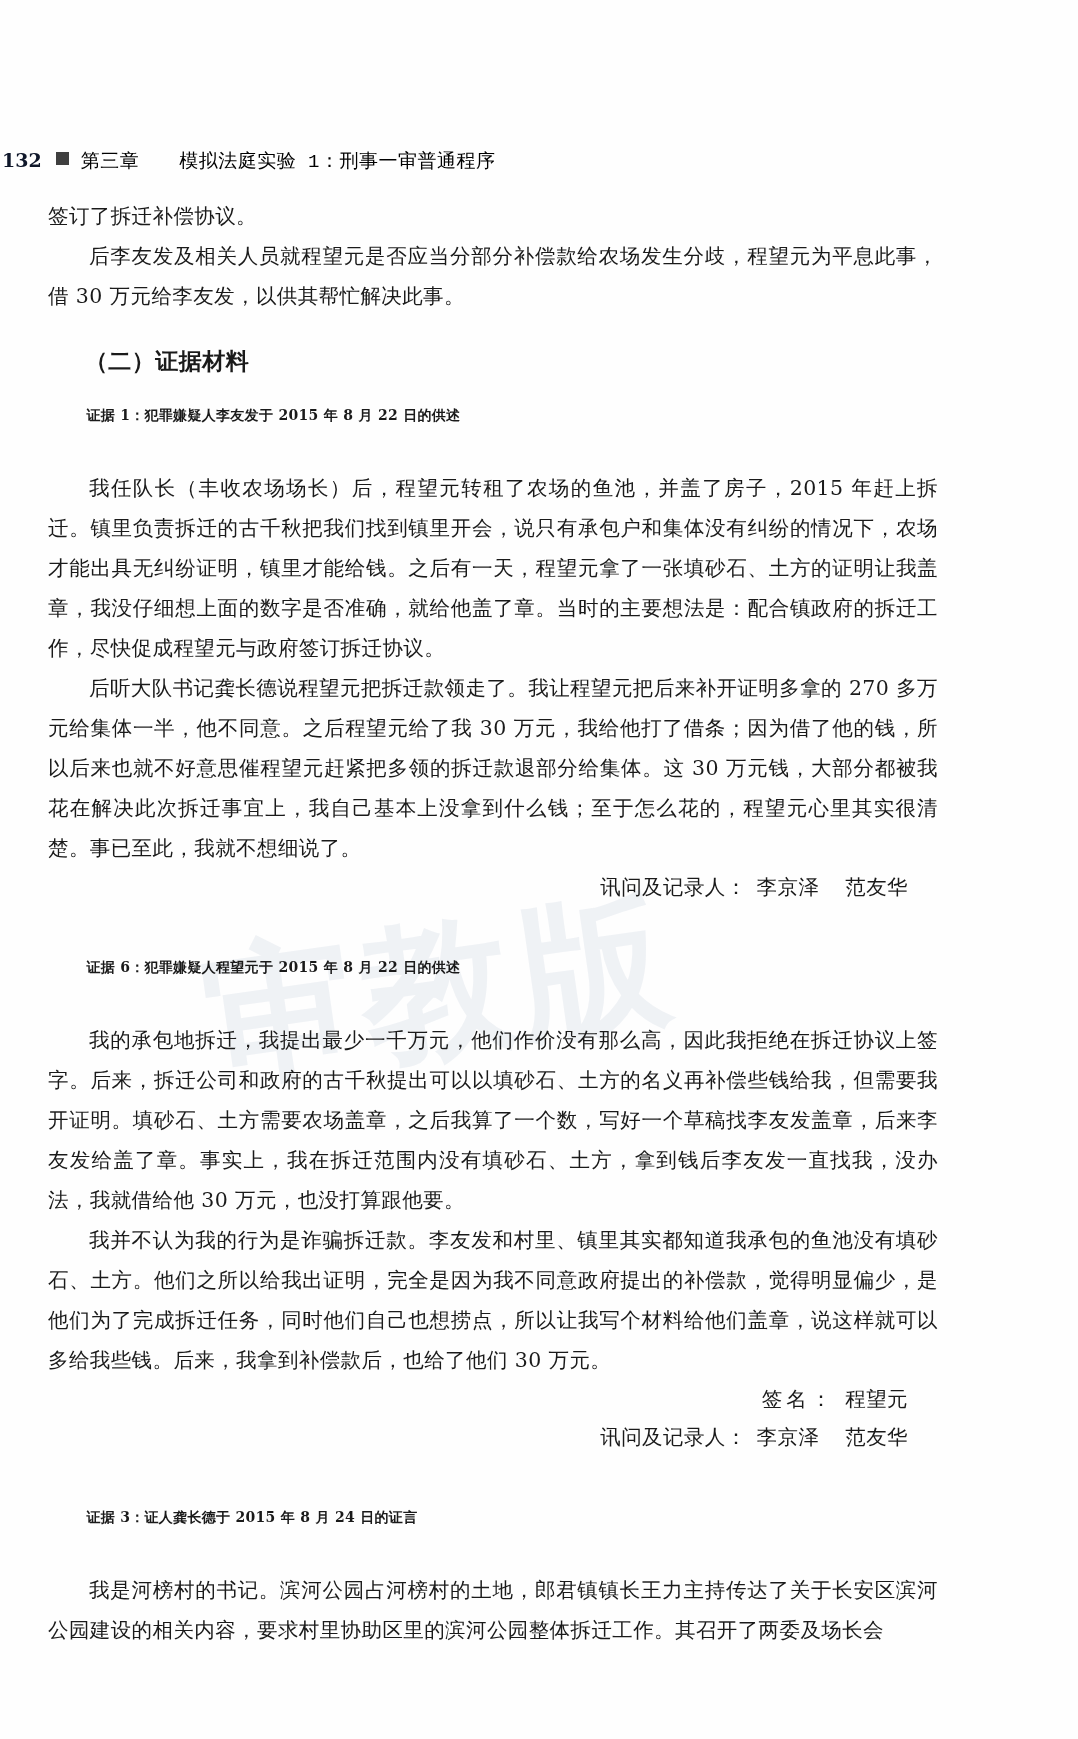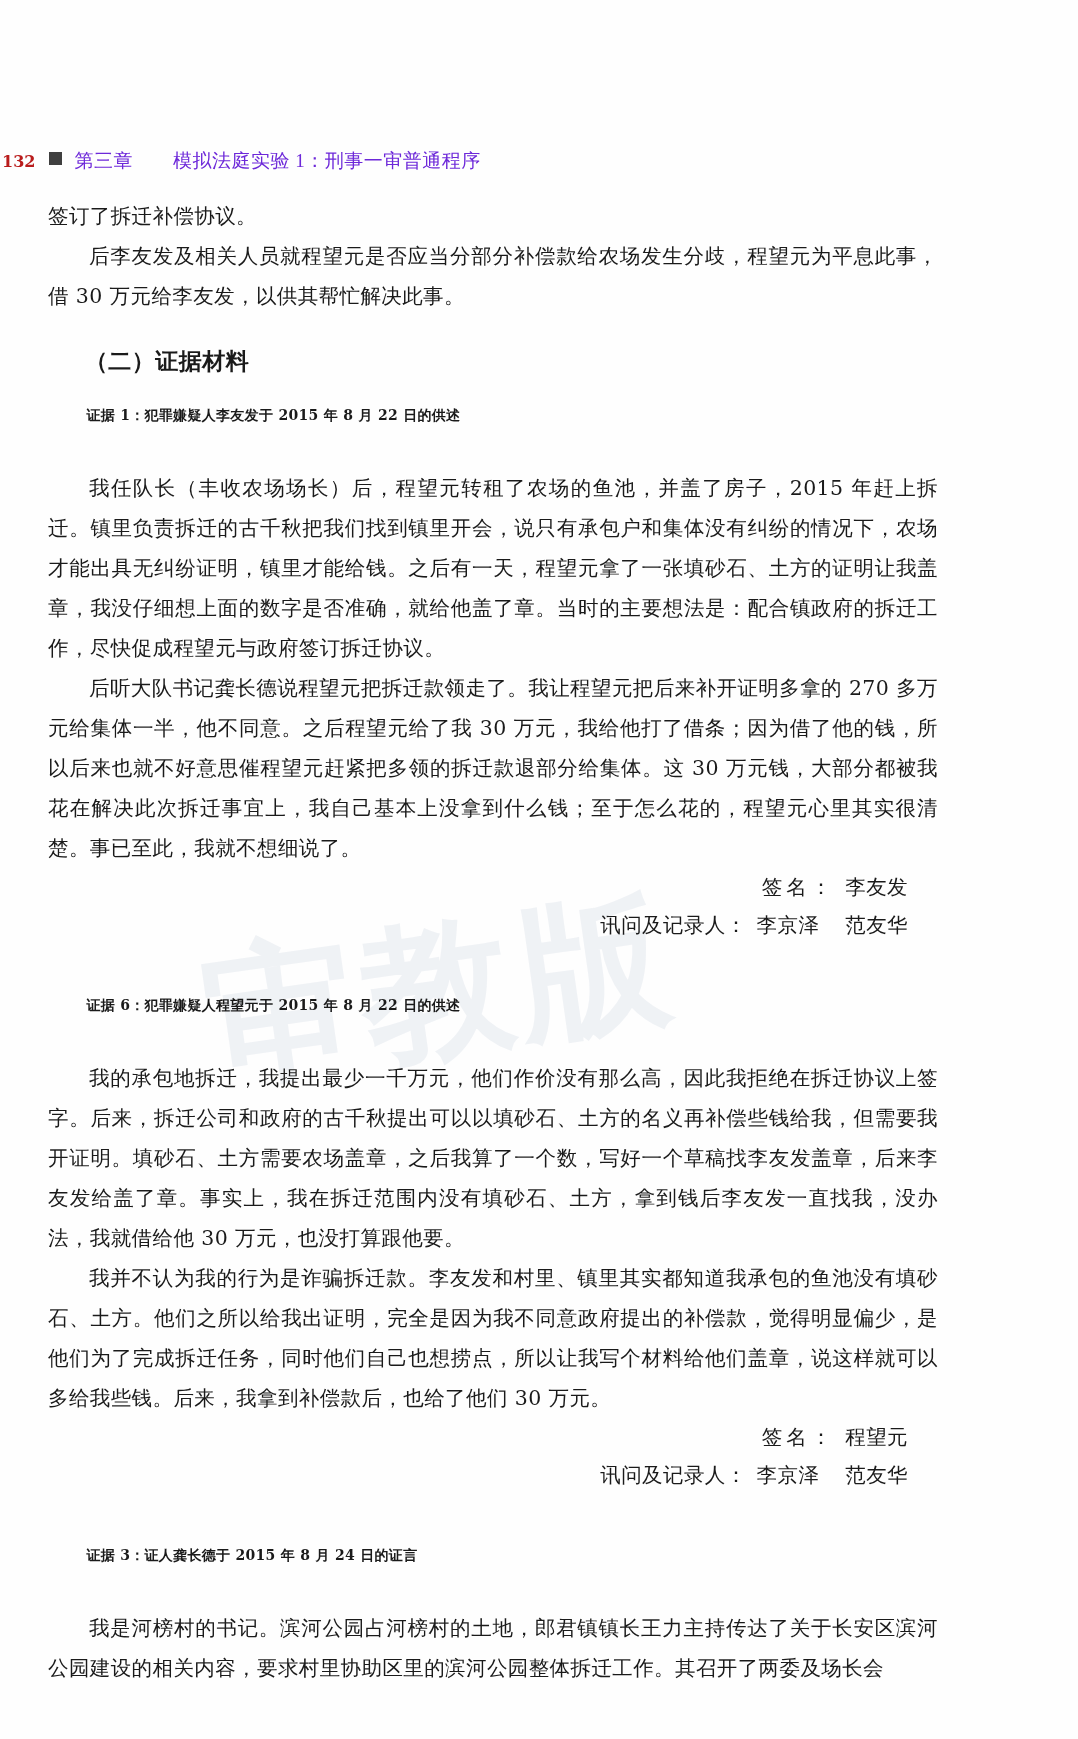--- a/index.html
+++ b/index.html
@@ -52,38 +52,38 @@
     top: 148px;
     width: 1078px;
     display: flex;
     align-items: baseline;
     padding-left: 0px;
     box-sizing: border-box;
   }
   .runhead .pageno {
     font-family: "DejaVu Serif", serif;
     font-weight: 700;
-    font-size: 16px;
-    color: #b91c1c;
+    font-size: 19px;
+    color: #0f172a;
     margin-left: 2px;
   }
   .runhead .sqmark {
     display: inline-block;
     width: 13px;
     height: 13px;
     background: #3f3f3f;
     margin: 0 12px 0 14px;
     position: relative;
     top: -2px;
   }
   .runhead .chaptertext {
     font-size: 19px;
-    color: #6d28d9;
+    color: #000000;
     letter-spacing: 0.5px;
-    font-family: Liberation Serif, serif;
+    font-family: Liberation Mono, monospace;
   }
   .runhead .chapnum {
     margin-right: 40px;
   }
 
   .body-area {
     position: absolute;
     left: 48px;
     top: 196px;
     width: 890px;
@@ -157,23 +157,20 @@
       <h3 class="section-head">（二）证据材料</h3>
 
       <h4 class="evidence-head">证据 1：犯罪嫌疑人李友发于 2015 年 8 月 22 日的供述</h4>
 
       <div class="gap-md"></div>
 
       <p class="para indent">我任队长（丰收农场场长）后，程望元转租了农场的鱼池，并盖了房子，2015 年赶上拆迁。镇里负责拆迁的古千秋把我们找到镇里开会，说只有承包户和集体没有纠纷的情况下，农场才能出具无纠纷证明，镇里才能给钱。之后有一天，程望元拿了一张填砂石、土方的证明让我盖章，我没仔细想上面的数字是否准确，就给他盖了章。当时的主要想法是：配合镇政府的拆迁工作，尽快促成程望元与政府签订拆迁协议。</p>
       <p class="para indent">后听大队书记龚长德说程望元把拆迁款领走了。我让程望元把后来补开证明多拿的 270 多万元给集体一半，他不同意。之后程望元给了我 30 万元，我给他打了借条；因为借了他的钱，所以后来也就不好意思催程望元赶紧把多领的拆迁款退部分给集体。这 30 万元钱，大部分都被我花在解决此次拆迁事宜上，我自己基本上没拿到什么钱；至于怎么花的，程望元心里其实很清楚。事已至此，我就不想细说了。</p>
 
       <p class="sig-block">
-        <span class="spaced">签名：</span><span class="sig-name">李友发</span><span class="sig-gap"></span>
-      </p>
-      <p class="sig-block">
         <span>讯问及记录人：</span><span class="sig-name">李京泽</span><span class="sig-gap"></span><span>范友华</span><span class="sig-gap"></span>
       </p>
 
       <div class="gap-lg"></div>
 
       <h4 class="evidence-head">证据 6：犯罪嫌疑人程望元于 2015 年 8 月 22 日的供述</h4>
 
       <div class="gap-md"></div>
 
       <p class="para indent">我的承包地拆迁，我提出最少一千万元，他们作价没有那么高，因此我拒绝在拆迁协议上签字。后来，拆迁公司和政府的古千秋提出可以以填砂石、土方的名义再补偿些钱给我，但需要我开证明。填砂石、土方需要农场盖章，之后我算了一个数，写好一个草稿找李友发盖章，后来李友发给盖了章。事实上，我在拆迁范围内没有填砂石、土方，拿到钱后李友发一直找我，没办法，我就借给他 30 万元，也没打算跟他要。</p>

